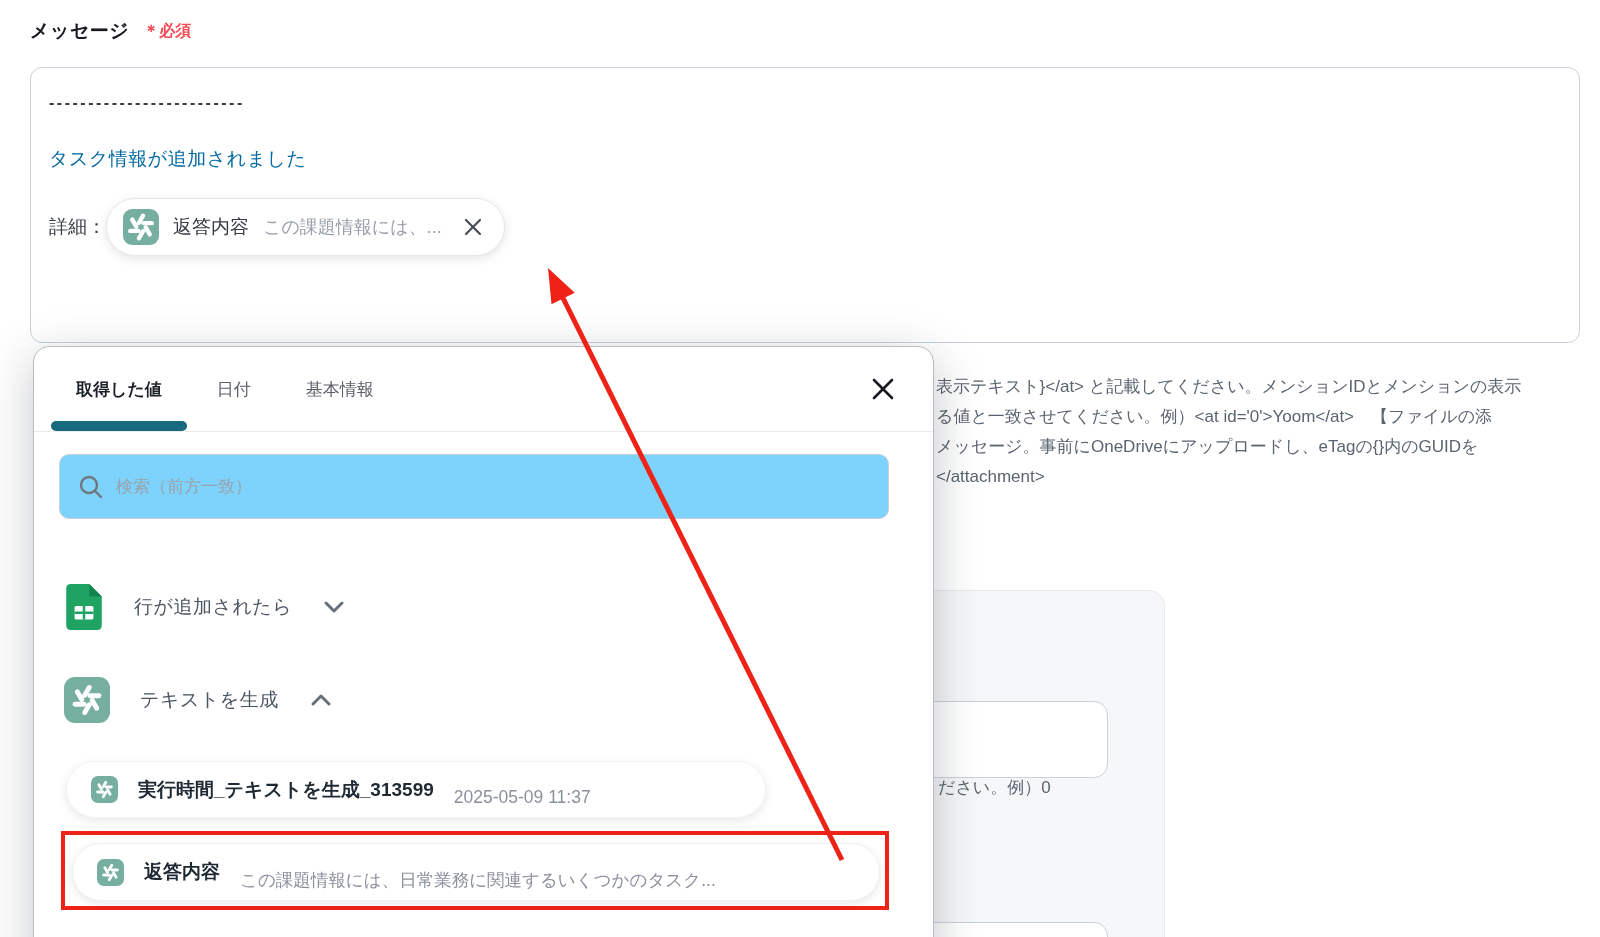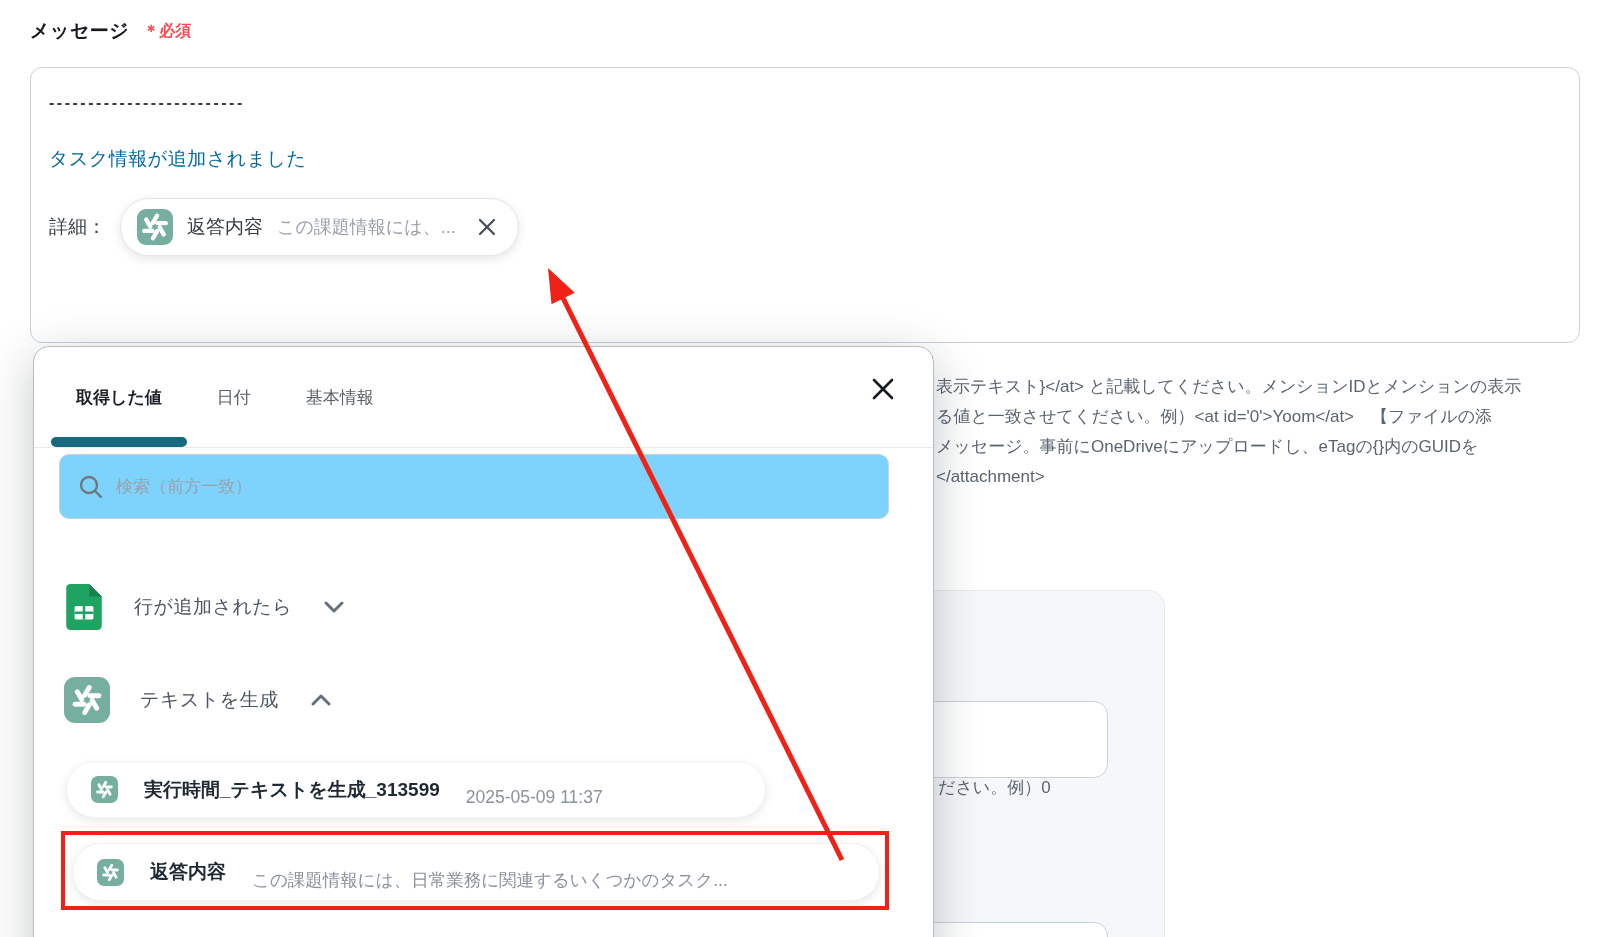--- a/index.html
+++ b/index.html
@@ -8,21 +8,21 @@
 
   
   #field-label-row { position:absolute; left:30px; top:18px; display:flex; align-items:center; gap:14px; z-index:1;}
   #field-label { font-size:19px; font-weight:700; color:#16191d; letter-spacing:.5px;}
   #required-label { font-size:16px; font-weight:600; color:#FA4B55; }
 
   #message-textarea { position:absolute; left:30px; top:67px; width:1550px; height:276px;
     background:#fff; border:1.5px solid #c9d1da; border-radius:12px; z-index:1; padding:26px 18px;}
   #ta-line1 { font-size:16px; font-weight:700; color:#3a4047; letter-spacing:2.5px; }
   #ta-line2 { font-size:19px; color:#0369a1; margin-top:34px; letter-spacing:.5px;}
-  #ta-line3 { display:flex; align-items:center; gap:14px; margin-top:26px; }
+  #ta-line3 { display:flex; align-items:center; margin-top:26px; }
   #detail-prefix { font-size:19px; color:#3a4148; }
 
   .chip { display:inline-flex; align-items:center; height:58px; padding:0 20px 0 16px;
     background:#fff; border:1px solid #e4e7ea; border-radius:29px;
     box-shadow:0 3px 10px rgba(30,40,60,.12); gap:14px; }
   .chip-title { font-size:19px; font-weight:500; color:#343b43; }
   .chip-preview { font-size:18px; color:#99a0a9; }
 
   .openai-badge { border-radius:9px; background:#76AF9F; display:flex; align-items:center; justify-content:center; flex:0 0 auto;}
 
@@ -35,41 +35,41 @@
   #side-input-1 { position:absolute; left:770px; top:701px; width:338px; height:77px;
     background:#fff; border:1.5px solid #c9d1da; border-radius:14px; z-index:6;}
   #side-hint { position:absolute; left:938px; top:776px; font-size:17px; color:#5a6470; z-index:6; white-space:nowrap;}
   #side-input-2 { position:absolute; left:770px; top:922px; width:338px; height:60px;
     background:#fff; border:1.5px solid #c9d1da; border-radius:14px; z-index:6;}
 
   
   #modal { position:absolute; left:33px; top:346px; width:901px; height:640px;
     background:#fff; border:1px solid #b6bcc2; border-radius:16px;
     box-shadow:0 12px 48px rgba(20,30,40,.25); z-index:20; }
-  #tabbar { position:relative; height:101px; display:flex; align-items:center;
+  #tabbar { position:relative; height:85px; display:flex; align-items:center;
     padding-left:17px; gap:5px; border-bottom:1px solid #ebebeb; }
   .tab { position:relative; height:100%; display:flex; align-items:center; padding:0 25px;
     font-size:17px; color:#5b6168; cursor:pointer; }
   .tab.active { font-weight:700; color:#1c2127; }
   .tab.active::after { content:""; position:absolute; left:0; right:0; bottom:0; height:10px;
     background:#17697E; border-radius:6px; }
   #modal-close { position:absolute; right:34px; top:26px; width:32px; height:32px;
     display:flex; align-items:center; justify-content:center; cursor:pointer;}
 
   #search-box { position:absolute; left:25px; top:107px; width:830px; height:65px;
     border:1.5px solid #c9d0d8; border-radius:10px; display:flex; align-items:center; padding:0 18px; gap:12px; background:#7dd3fc;}
   #search-input { border:none; outline:none; flex:1; font-size:17px; color:#343b43;
     font-family:inherit; background:transparent;}
   #search-input::placeholder { color:#9aa2ac; }
 
   .group-row { position:absolute; display:flex; align-items:center; gap:30px; }
   .group-label { font-size:19px; font-weight:500; color:#4b5560; letter-spacing:.5px;}
   .sheets-wrap { width:40px; height:46px; display:flex; align-items:center; justify-content:center;}
 
-  .item-row { position:absolute; display:flex; align-items:center; gap:26px;
+  .item-row { position:absolute; display:flex; align-items:center; gap:20px;
     background:#fff; border:1px solid #f1f2f4; border-radius:29px; padding:0 24px;
     box-shadow:0 3px 9px rgba(25,35,50,.10);text-align:right; }
   .item-title { font-size:19px; font-weight:700; color:#1f2933; white-space:nowrap;}
   .item-meta { font-size:17.5px; color:#8a919c; white-space:nowrap; overflow:hidden; text-overflow:ellipsis;margin-top:16px;}
 
   
   #red-box { position:absolute; left:61px; top:831px; width:828px; height:79px;
     border:4px solid #EE2216; z-index:40; pointer-events:none;}
   #arrow-overlay { position:absolute; left:0; top:0; z-index:50; pointer-events:none; }
 </style>

